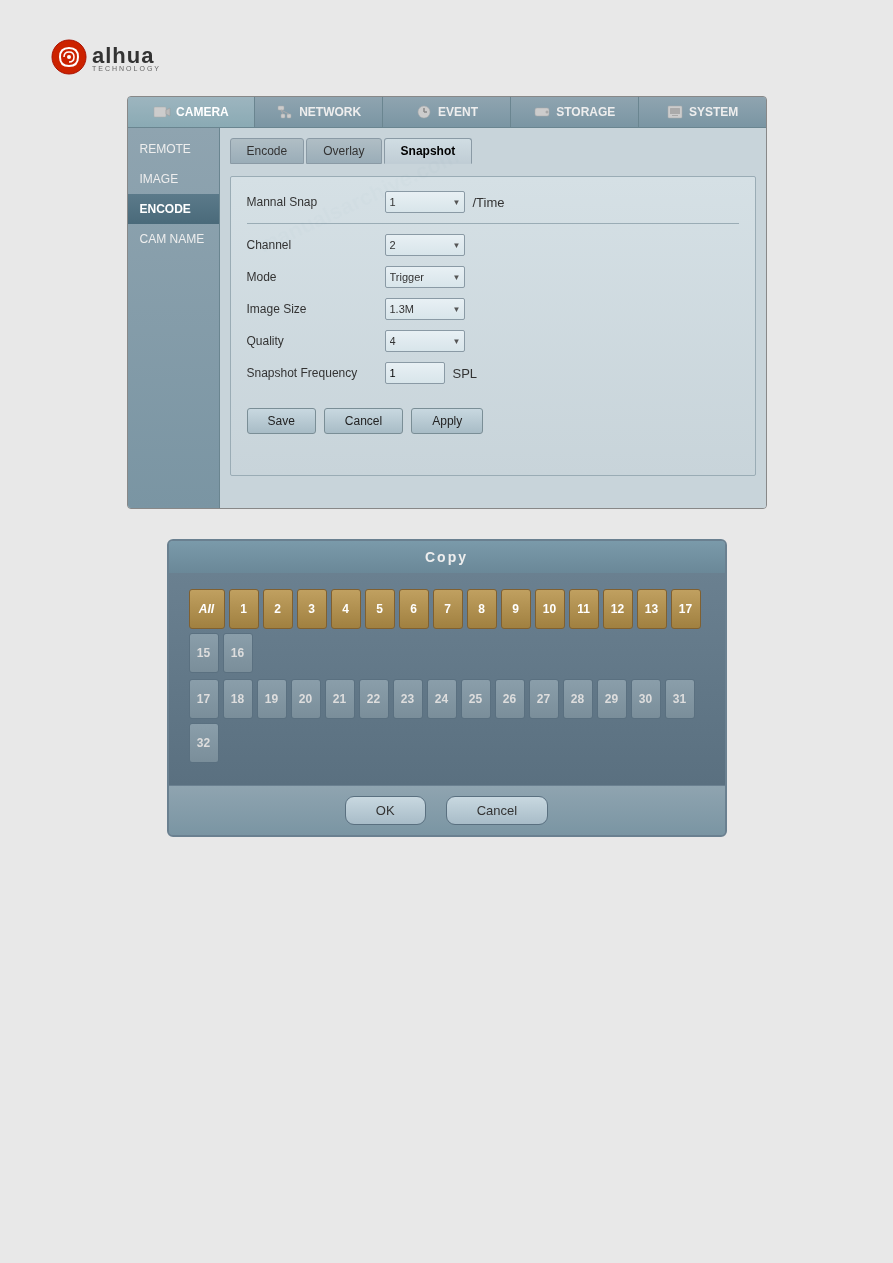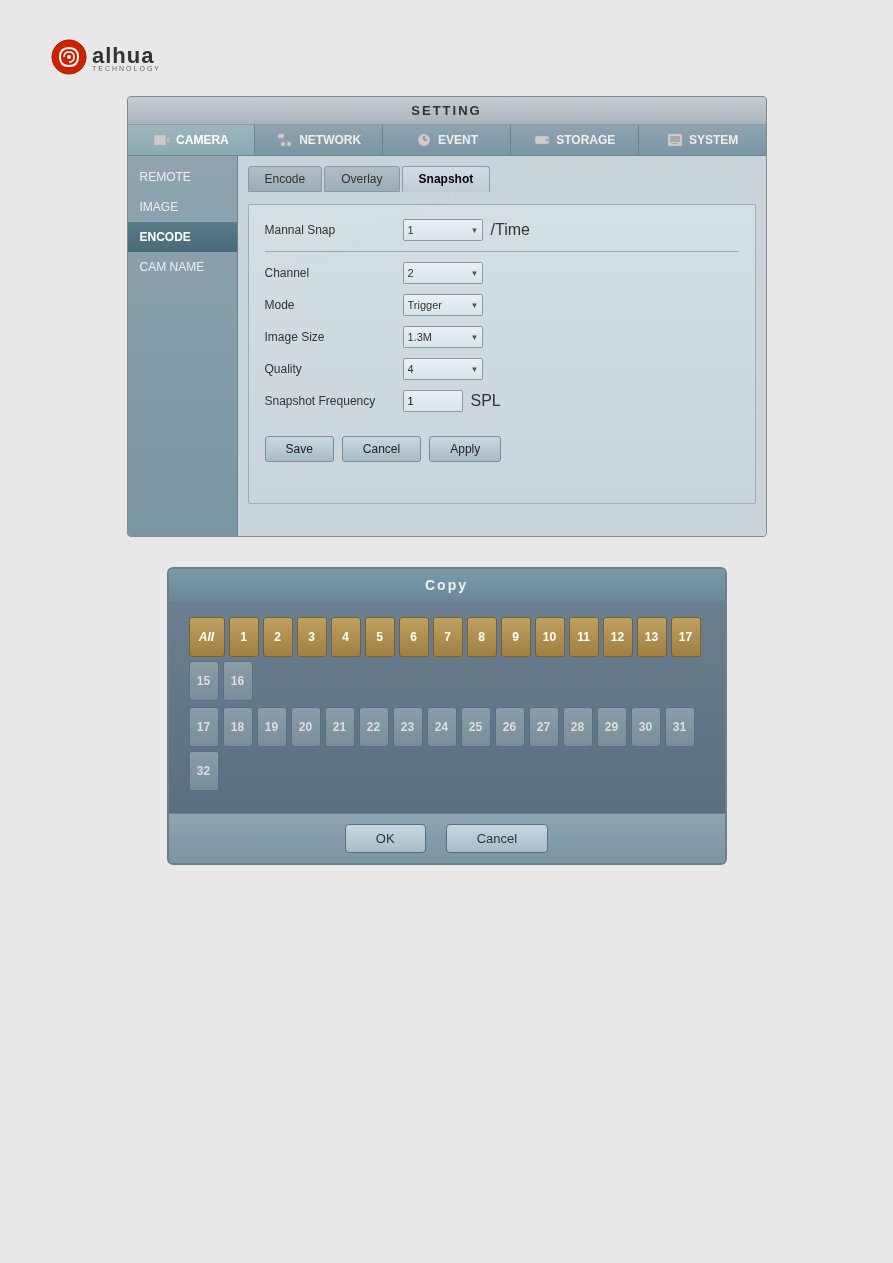--- a/index.html
+++ b/index.html
@@ -89,21 +89,21 @@
 
     
     .body-layout {
       display: flex;
       background: #b0bec5;
       min-height: 380px;
     }
 
     
     .sidebar {
-      width: 110px;
+      width: 92px;
       background: linear-gradient(to bottom, #8fa4b0, #7a95a3);
       border-right: 1px solid #6a8590;
       padding: 6px 0;
     }
     .sidebar-item {
       padding: 8px 12px;
       font-size: 12px;
       color: #eee;
       cursor: pointer;
       font-weight: normal;
@@ -191,21 +191,21 @@
       font-size: 8px;
       color: #555;
       position: absolute;
       right: 4px;
       top: 50%;
       transform: translateY(-50%);
       pointer-events: none;
     }
 
     .form-suffix {
-      font-size: 16px;
+      font-size: 13px;
       color: #333;
       text-align: right;
     }
 
     .divider {
       height: 1px;
       background: #9aacb5;
       margin: 4px 0 10px 0;
     }
 
@@ -295,21 +295,21 @@
       background: linear-gradient(to bottom, #8fa4b0, #7a95a3);
       padding: 10px;
       display: flex;
       justify-content: center;
       gap: 20px;
       border-top: 1px solid #6a8090;
     }
 
     .copy-btn {
       padding: 6px 30px;
-      border-radius: 4px;
+      border-radius: 9px;
       border: 1px solid #5a7080;
       cursor: pointer;
       font-size: 13px;
       background: linear-gradient(to bottom, #c8d8e0, #a8bcc8);
       color: #333;
       font-weight: normal;
     }
 
     
     .page-watermark {
@@ -343,21 +343,20 @@
       </svg>
       <div>
         <span class="logo-text">alhua</span>
         <span class="logo-sub">TECHNOLOGY</span>
       </div>
     </div>
   </div>
 
   <div class="main-window">
 
-    <div class="title-bar">SETTING</div>
 
     <div class="nav-tabs">
       <div class="nav-tab active">
         <svg width="18" height="16" viewBox="0 0 18 16">
           <rect x="1" y="3" width="12" height="10" rx="1" fill="#ccc" stroke="#aaa" stroke-width="0.5"></rect>
           <polygon points="13,6 17,4 17,12 13,10" fill="#bbb" stroke="#999" stroke-width="0.5"></polygon>
         </svg>
         <span>CAMERA</span>
       </div>
       <div class="nav-tab">

